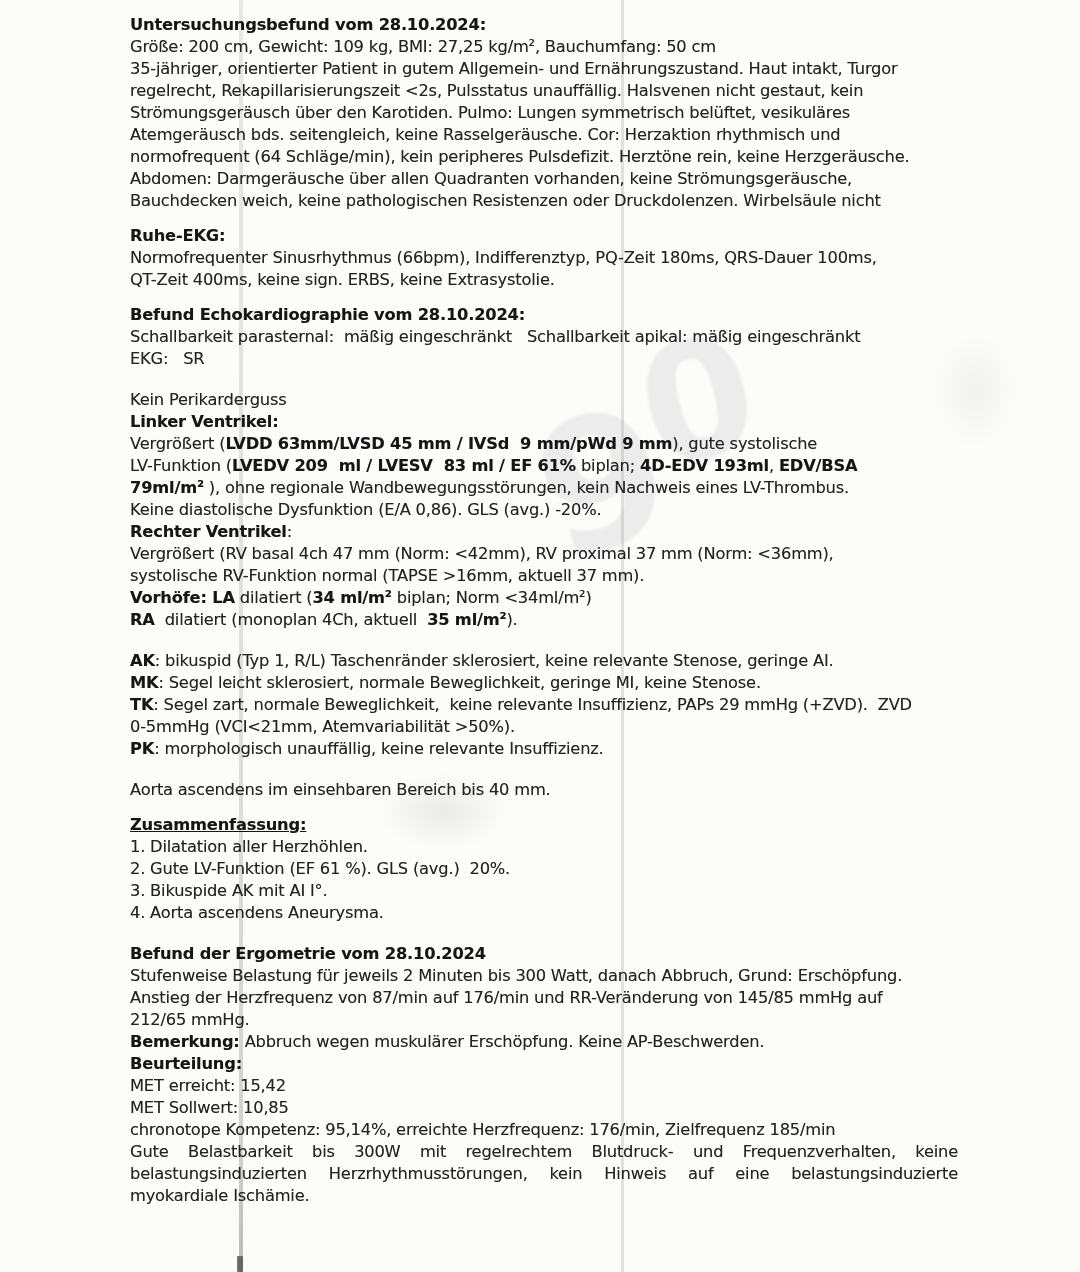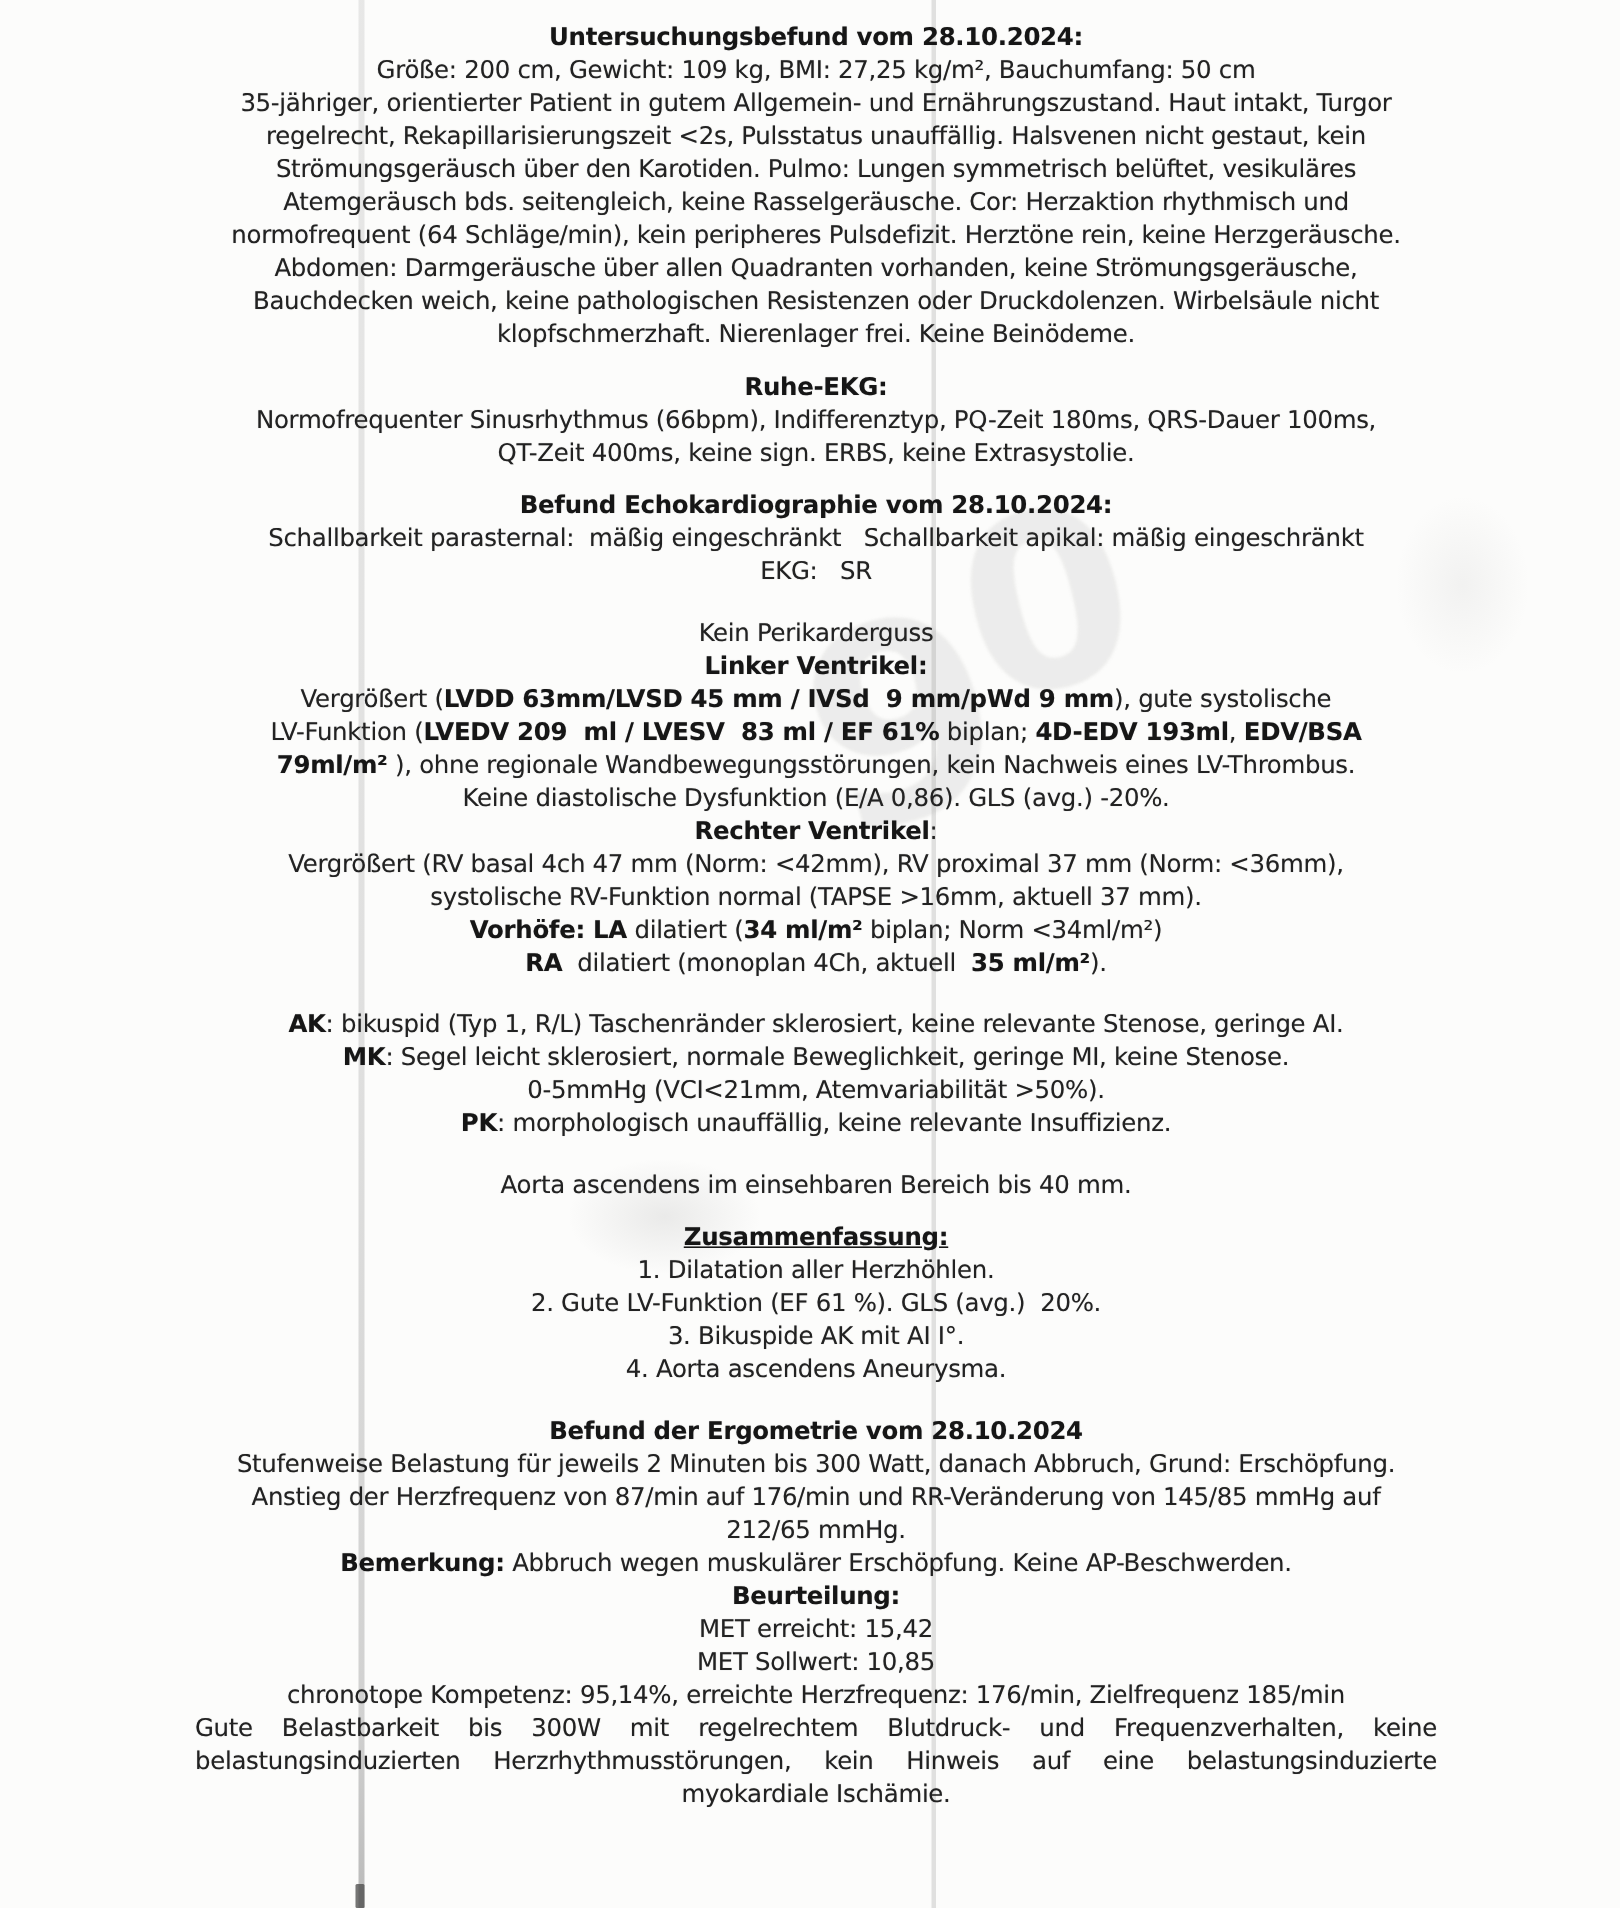--- a/index.html
+++ b/index.html
@@ -7,21 +7,21 @@
     width:1080px;height:1272px;position:relative;overflow:hidden;
     background:#fcfcfb;
     font-family:"DejaVu Sans","Liberation Sans",sans-serif;
   }
   .doc{
     position:absolute;left:130px;top:14px;width:828px;
     font-size:16.3px;line-height:22px;color:#222;
     letter-spacing:-0.2px;
     text-shadow:0 0 0.6px rgba(40,40,40,.38);
   }
-  .line{white-space:pre;min-height:22px;text-align:center;}
+  .line{white-space:pre;min-height:22px;}
   .line span.b{font-weight:bold;color:#161616;}
   .line span.u{text-decoration:underline;}
   .mt{margin-top:13px;}
   .mt2{margin-top:19px;}
   .jl{white-space:normal;text-align:justify;text-align-last:justify;}
   
   .fold-left{
     position:absolute;left:239px;top:0;width:4px;height:1272px;
     background:linear-gradient(180deg,
       rgba(178,178,178,.28) 0%,
@@ -66,40 +66,40 @@
 <div class="doc">
     <div class="line"><span class="b">Untersuchungsbefund vom 28.10.2024:</span></div>
     <div class="line"><span>Größe: 200 cm, Gewicht: 109 kg, BMI: 27,25 kg/m², Bauchumfang: 50 cm</span></div>
     <div class="line"><span>35-jähriger, orientierter Patient in gutem Allgemein- und Ernährungszustand. Haut intakt, Turgor</span></div>
     <div class="line"><span>regelrecht, Rekapillarisierungszeit &lt;2s, Pulsstatus unauffällig. Halsvenen nicht gestaut, kein</span></div>
     <div class="line"><span>Strömungsgeräusch über den Karotiden. Pulmo: Lungen symmetrisch belüftet, vesikuläres</span></div>
     <div class="line"><span>Atemgeräusch bds. seitengleich, keine Rasselgeräusche. Cor: Herzaktion rhythmisch und</span></div>
     <div class="line"><span>normofrequent (64 Schläge/min), kein peripheres Pulsdefizit. Herztöne rein, keine Herzgeräusche.</span></div>
     <div class="line"><span>Abdomen: Darmgeräusche über allen Quadranten vorhanden, keine Strömungsgeräusche,</span></div>
     <div class="line"><span>Bauchdecken weich, keine pathologischen Resistenzen oder Druckdolenzen. Wirbelsäule nicht</span></div>
-    <div class="line"><span>klopfschmerzhaft. Nierenlager frei. Keine Beinödeme.</span></div>
     <div class="line mt"><span class="b">Ruhe-EKG:</span></div>
     <div class="line"><span>Normofrequenter Sinusrhythmus (66bpm), Indifferenztyp, PQ-Zeit 180ms, QRS-Dauer 100ms,</span></div>
     <div class="line"><span>QT-Zeit 400ms, keine sign. ERBS, keine Extrasystolie.</span></div>
     <div class="line mt"><span class="b">Befund Echokardiographie vom 28.10.2024:</span></div>
     <div class="line"><span>Schallbarkeit parasternal:  mäßig eingeschränkt   Schallbarkeit apikal: mäßig eingeschränkt</span></div>
     <div class="line"><span>EKG:   SR</span></div>
     <div class="line mt2"><span>Kein Perikarderguss</span></div>
     <div class="line"><span class="b">Linker Ventrikel:</span></div>
     <div class="line"><span>Vergrößert (</span><span class="b">LVDD 63mm/LVSD 45 mm / IVSd  9 mm/pWd 9 mm</span><span>), gute systolische</span></div>
     <div class="line"><span>LV-Funktion (</span><span class="b">LVEDV 209  ml / LVESV  83 ml / EF 61%</span><span> biplan; </span><span class="b">4D-EDV 193ml</span><span>, </span><span class="b">EDV/BSA</span></div>
     <div class="line"><span class="b">79ml/m²</span><span> ), ohne regionale Wandbewegungsstörungen, kein Nachweis eines LV-Thrombus.</span></div>
     <div class="line"><span>Keine diastolische Dysfunktion (E/A 0,86). GLS (avg.) -20%.</span></div>
     <div class="line"><span class="b">Rechter Ventrikel</span><span>:</span></div>
     <div class="line"><span>Vergrößert (RV basal 4ch 47 mm (Norm: &lt;42mm), RV proximal 37 mm (Norm: &lt;36mm),</span></div>
     <div class="line"><span>systolische RV-Funktion normal (TAPSE &gt;16mm, aktuell 37 mm).</span></div>
     <div class="line"><span class="b">Vorhöfe: LA</span><span> dilatiert (</span><span class="b">34 ml/m²</span><span> biplan; Norm &lt;34ml/m²)</span></div>
     <div class="line"><span class="b">RA</span><span>  dilatiert (monoplan 4Ch, aktuell  </span><span class="b">35 ml/m²</span><span>).</span></div>
     <div class="line mt2"><span class="b">AK</span><span>: bikuspid (Typ 1, R/L) Taschenränder sklerosiert, keine relevante Stenose, geringe AI.</span></div>
     <div class="line"><span class="b">MK</span><span>: Segel leicht sklerosiert, normale Beweglichkeit, geringe MI, keine Stenose.</span></div>
+    <div class="line"><span class="b">TK</span><span>: Segel zart, normale Beweglichkeit,  keine relevante Insuffizienz, PAPs 29 mmHg (+ZVD).  ZVD</span></div>
     <div class="line"><span>0-5mmHg (VCI&lt;21mm, Atemvariabilität &gt;50%).</span></div>
     <div class="line"><span class="b">PK</span><span>: morphologisch unauffällig, keine relevante Insuffizienz.</span></div>
     <div class="line mt2"><span>Aorta ascendens im einsehbaren Bereich bis 40 mm.</span></div>
     <div class="line mt"><span class="b u">Zusammenfassung:</span></div>
     <div class="line"><span>1. Dilatation aller Herzhöhlen.</span></div>
     <div class="line"><span>2. Gute LV-Funktion (EF 61 %). GLS (avg.)  20%.</span></div>
     <div class="line"><span>3. Bikuspide AK mit AI I°.</span></div>
     <div class="line"><span>4. Aorta ascendens Aneurysma.</span></div>
     <div class="line mt2"><span class="b">Befund der Ergometrie vom 28.10.2024</span></div>
     <div class="line"><span>Stufenweise Belastung für jeweils 2 Minuten bis 300 Watt, danach Abbruch, Grund: Erschöpfung.</span></div>

